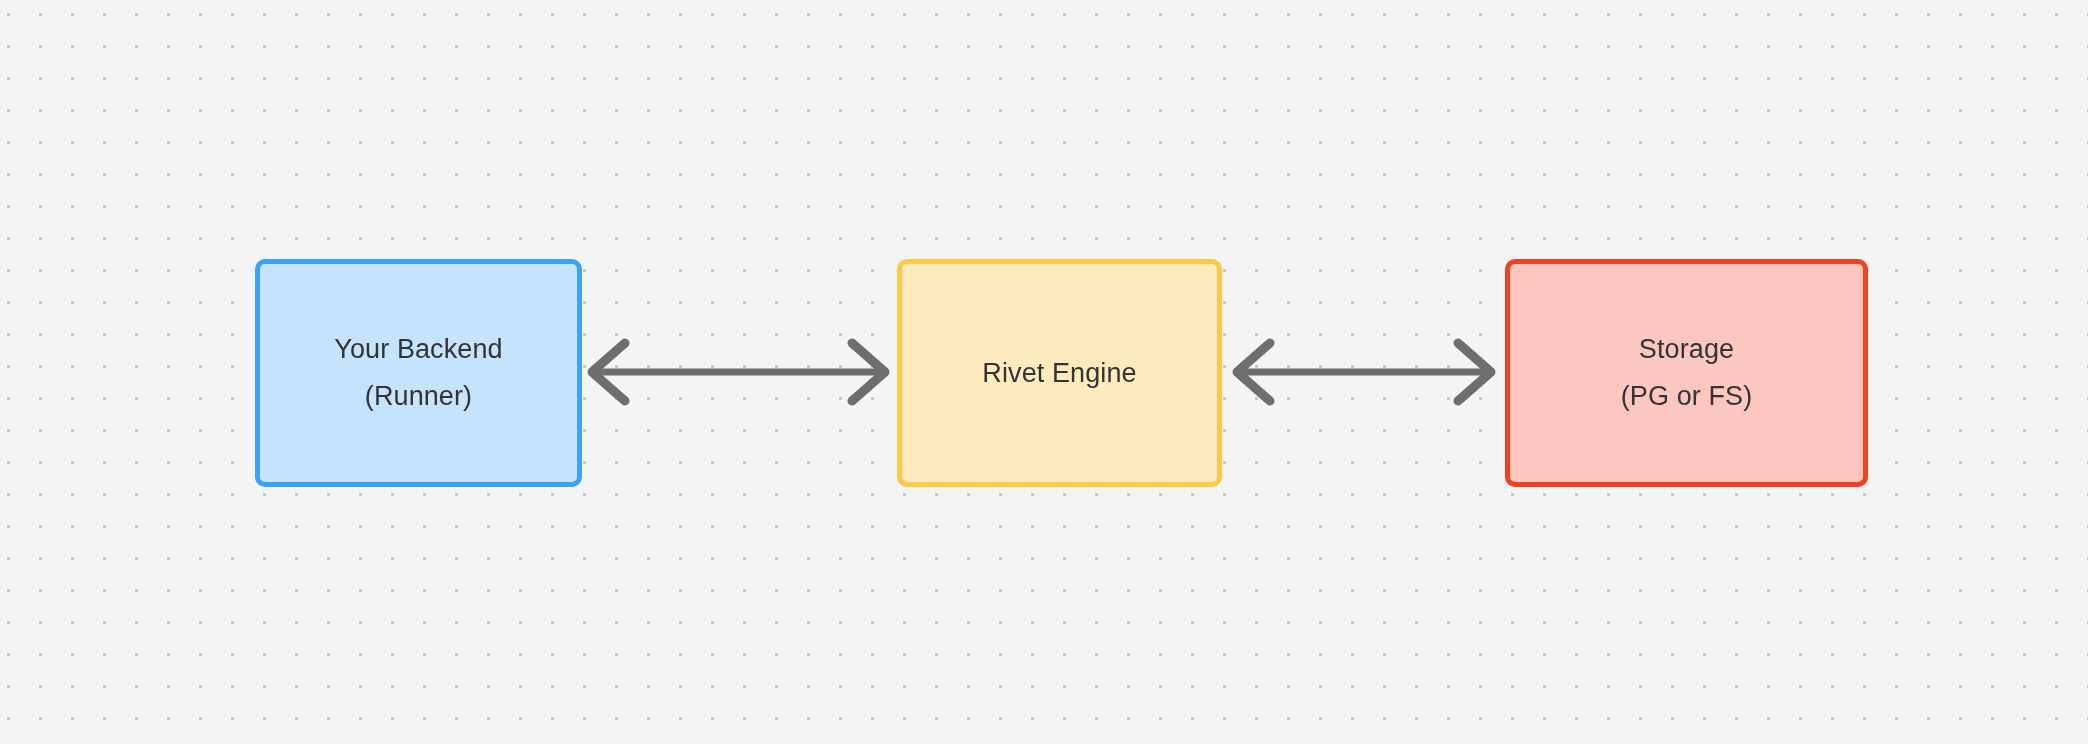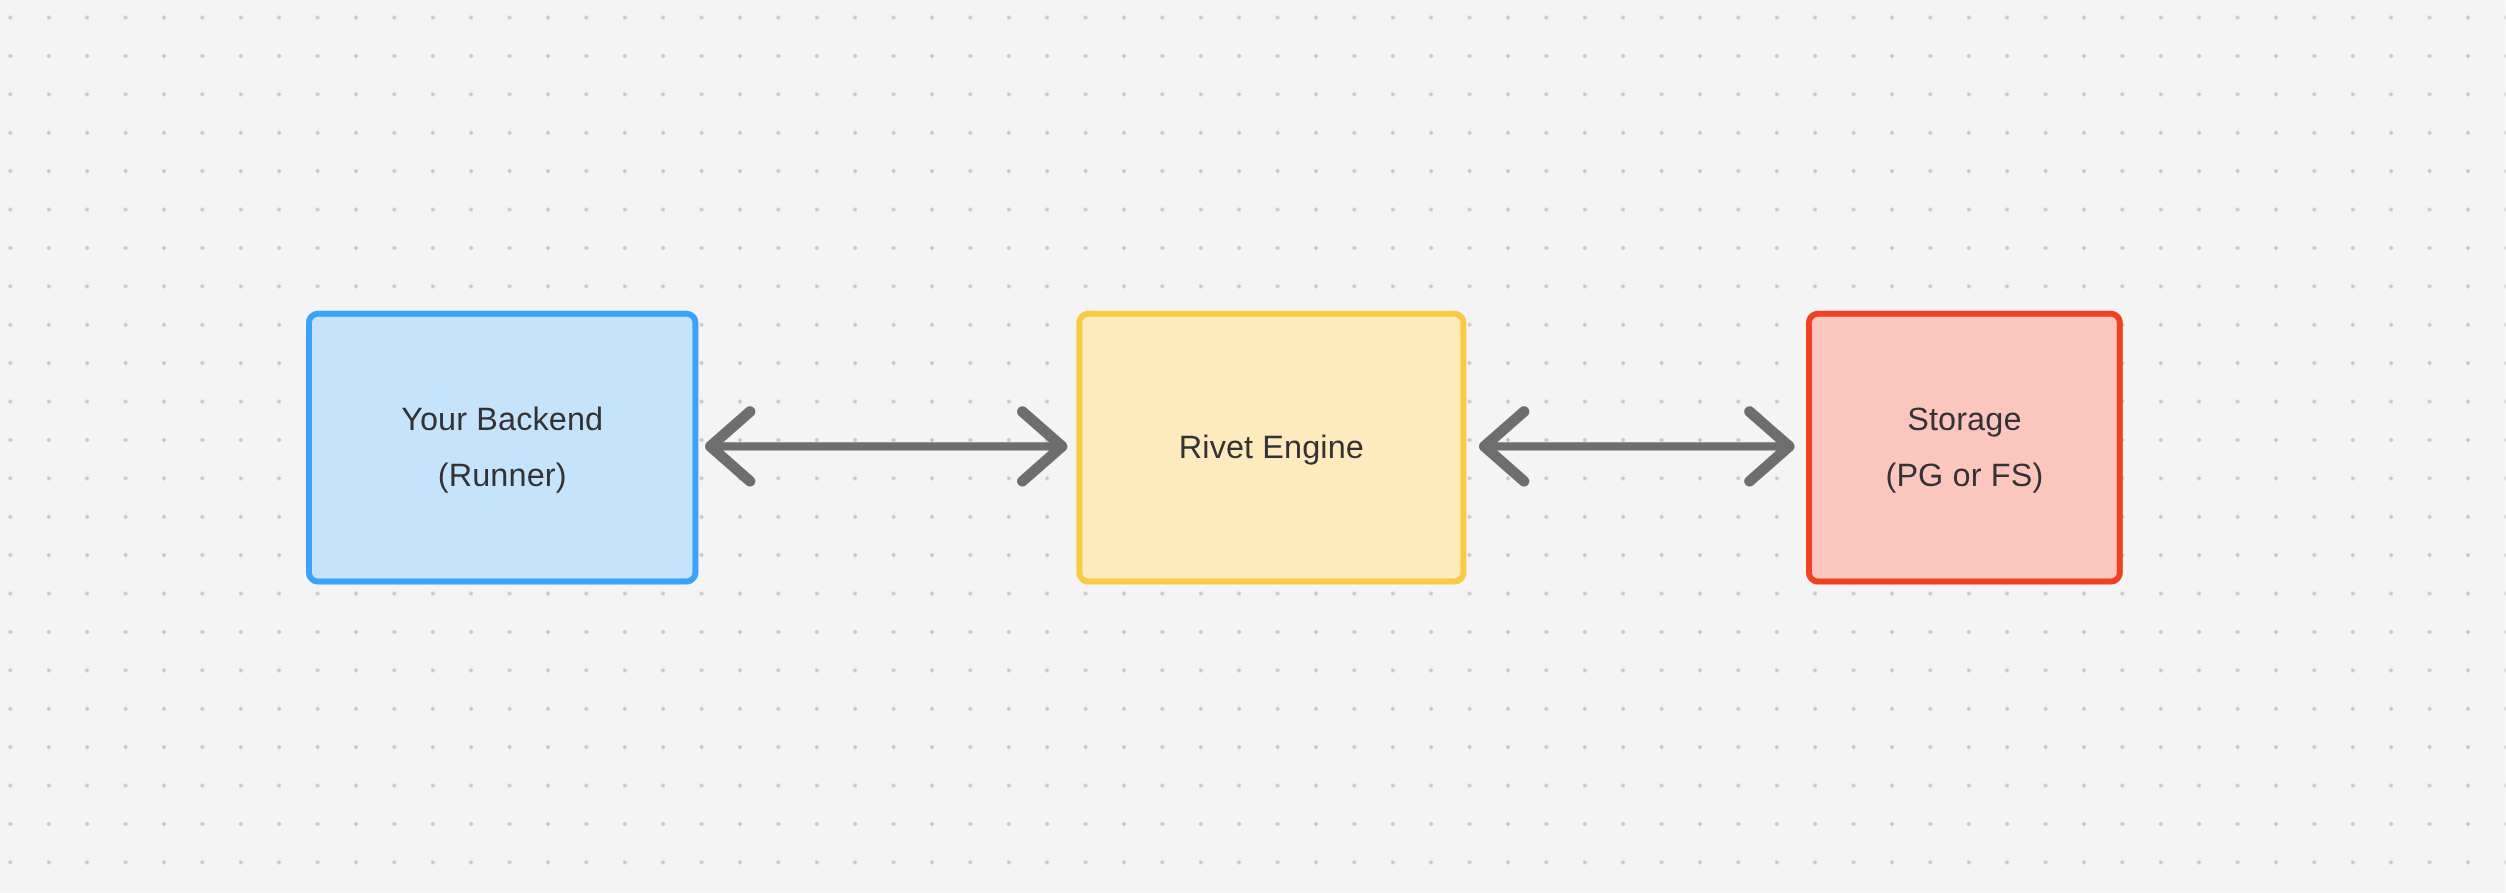--- a/index.html
+++ b/index.html
@@ -66,21 +66,21 @@
     width: 325px;
     height: 228px;
     background-color: #fdebbe;
     border-color: #fbca44;
   }
 
   
   #node-storage {
     left: 1505px;
     top: 259px;
-    width: 264px;
+    width: 363px;
     height: 228px;
     background-color: #fbc6be;
     border-color: #ef4123;
   }
 
   .edge-svg {
     position: absolute;
     top: 0;
     left: 0;
     width: 2088px;

